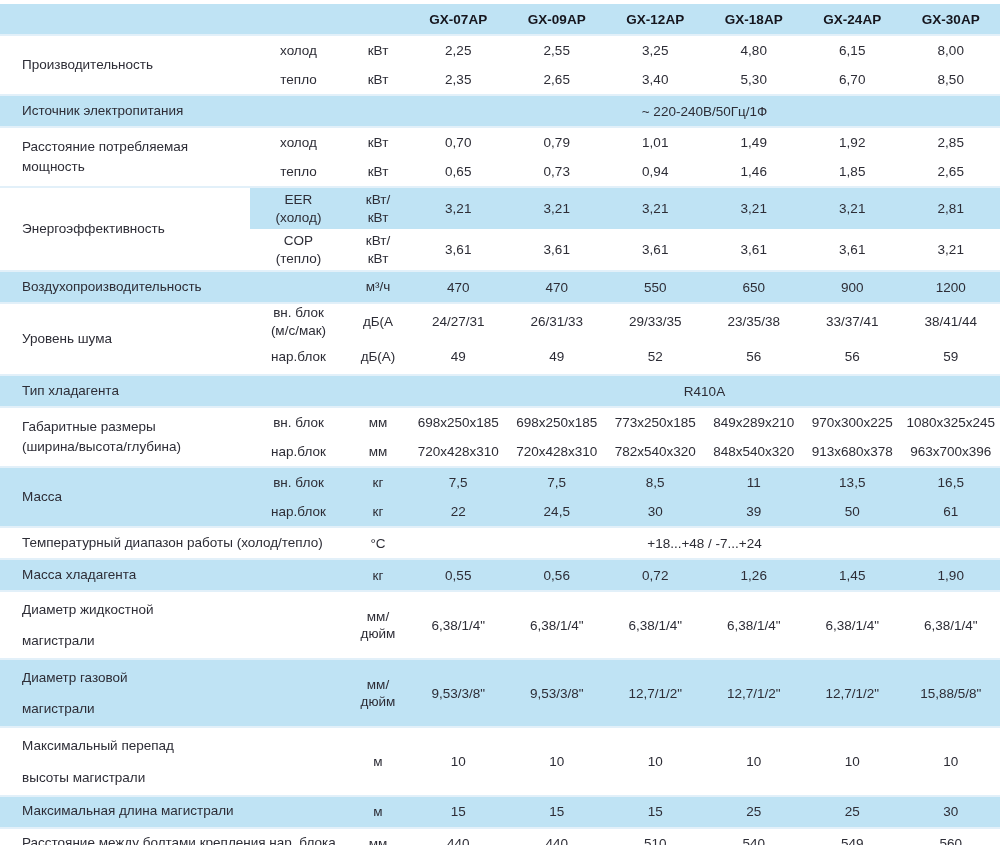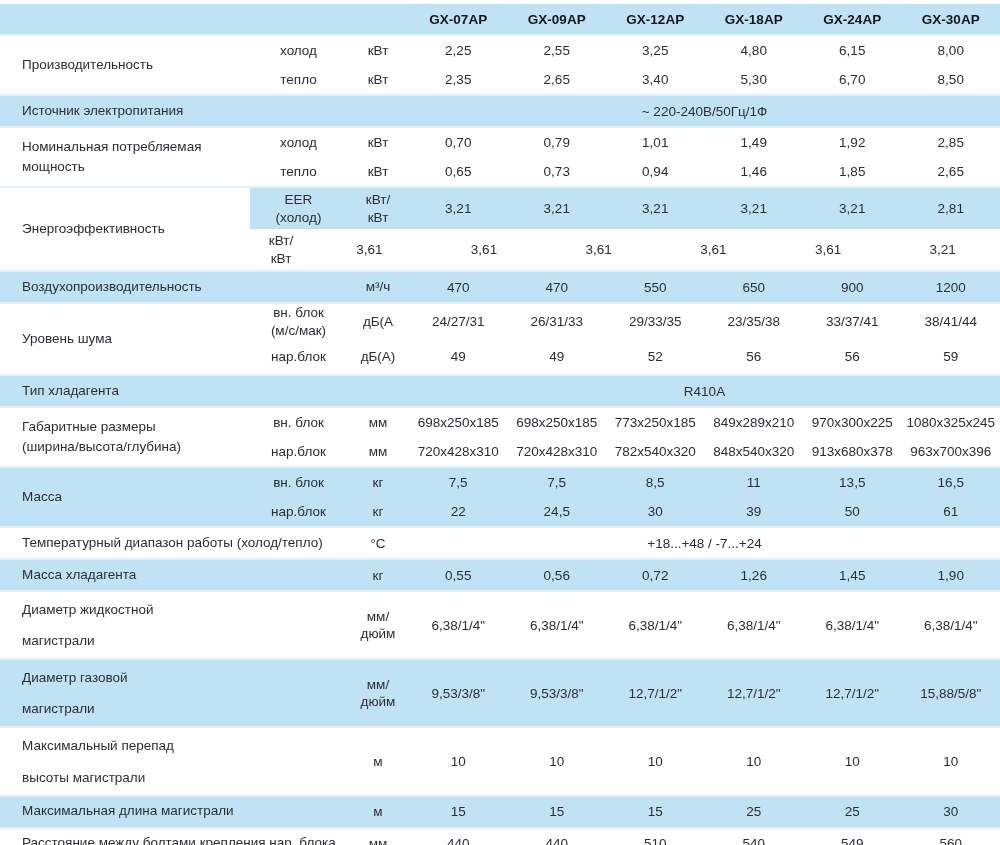--- a/index.html
+++ b/index.html
@@ -61,21 +61,21 @@
             <div class="c-val">8,50</div>
           </div>
         </div>
       </div>
       <div class="row blue single">
         <div class="c-name wide">Источник электропитания</div>
         <div class="c-unit"></div>
         <div class="c-span">~ 220-240В/50Гц/1Ф</div>
       </div>
       <div class="row grouped">
-        <div class="c-name">Номинальная потребляемая
+        <div class="c-name">Расстояние потребляемая
 мощность</div>
         <div class="subwrap">
           <div class="subrow">
             <div class="c-sub">холод</div>
             <div class="c-unit">кВт</div>
             <div class="c-val">0,70</div>
             <div class="c-val">0,79</div>
             <div class="c-val">1,01</div>
             <div class="c-val">1,49</div>
             <div class="c-val">1,92</div>
@@ -102,20 +102,22 @@
             <div class="c-unit">кВт/
 кВт</div>
             <div class="c-val">3,21</div>
             <div class="c-val">3,21</div>
             <div class="c-val">3,21</div>
             <div class="c-val">3,21</div>
             <div class="c-val">3,21</div>
             <div class="c-val">2,81</div>
           </div>
           <div class="subrow">
+            <div class="c-sub">COP
+(тепло)</div>
             <div class="c-unit">кВт/
 кВт</div>
             <div class="c-val">3,61</div>
             <div class="c-val">3,61</div>
             <div class="c-val">3,61</div>
             <div class="c-val">3,61</div>
             <div class="c-val">3,61</div>
             <div class="c-val">3,21</div>
           </div>
         </div>

